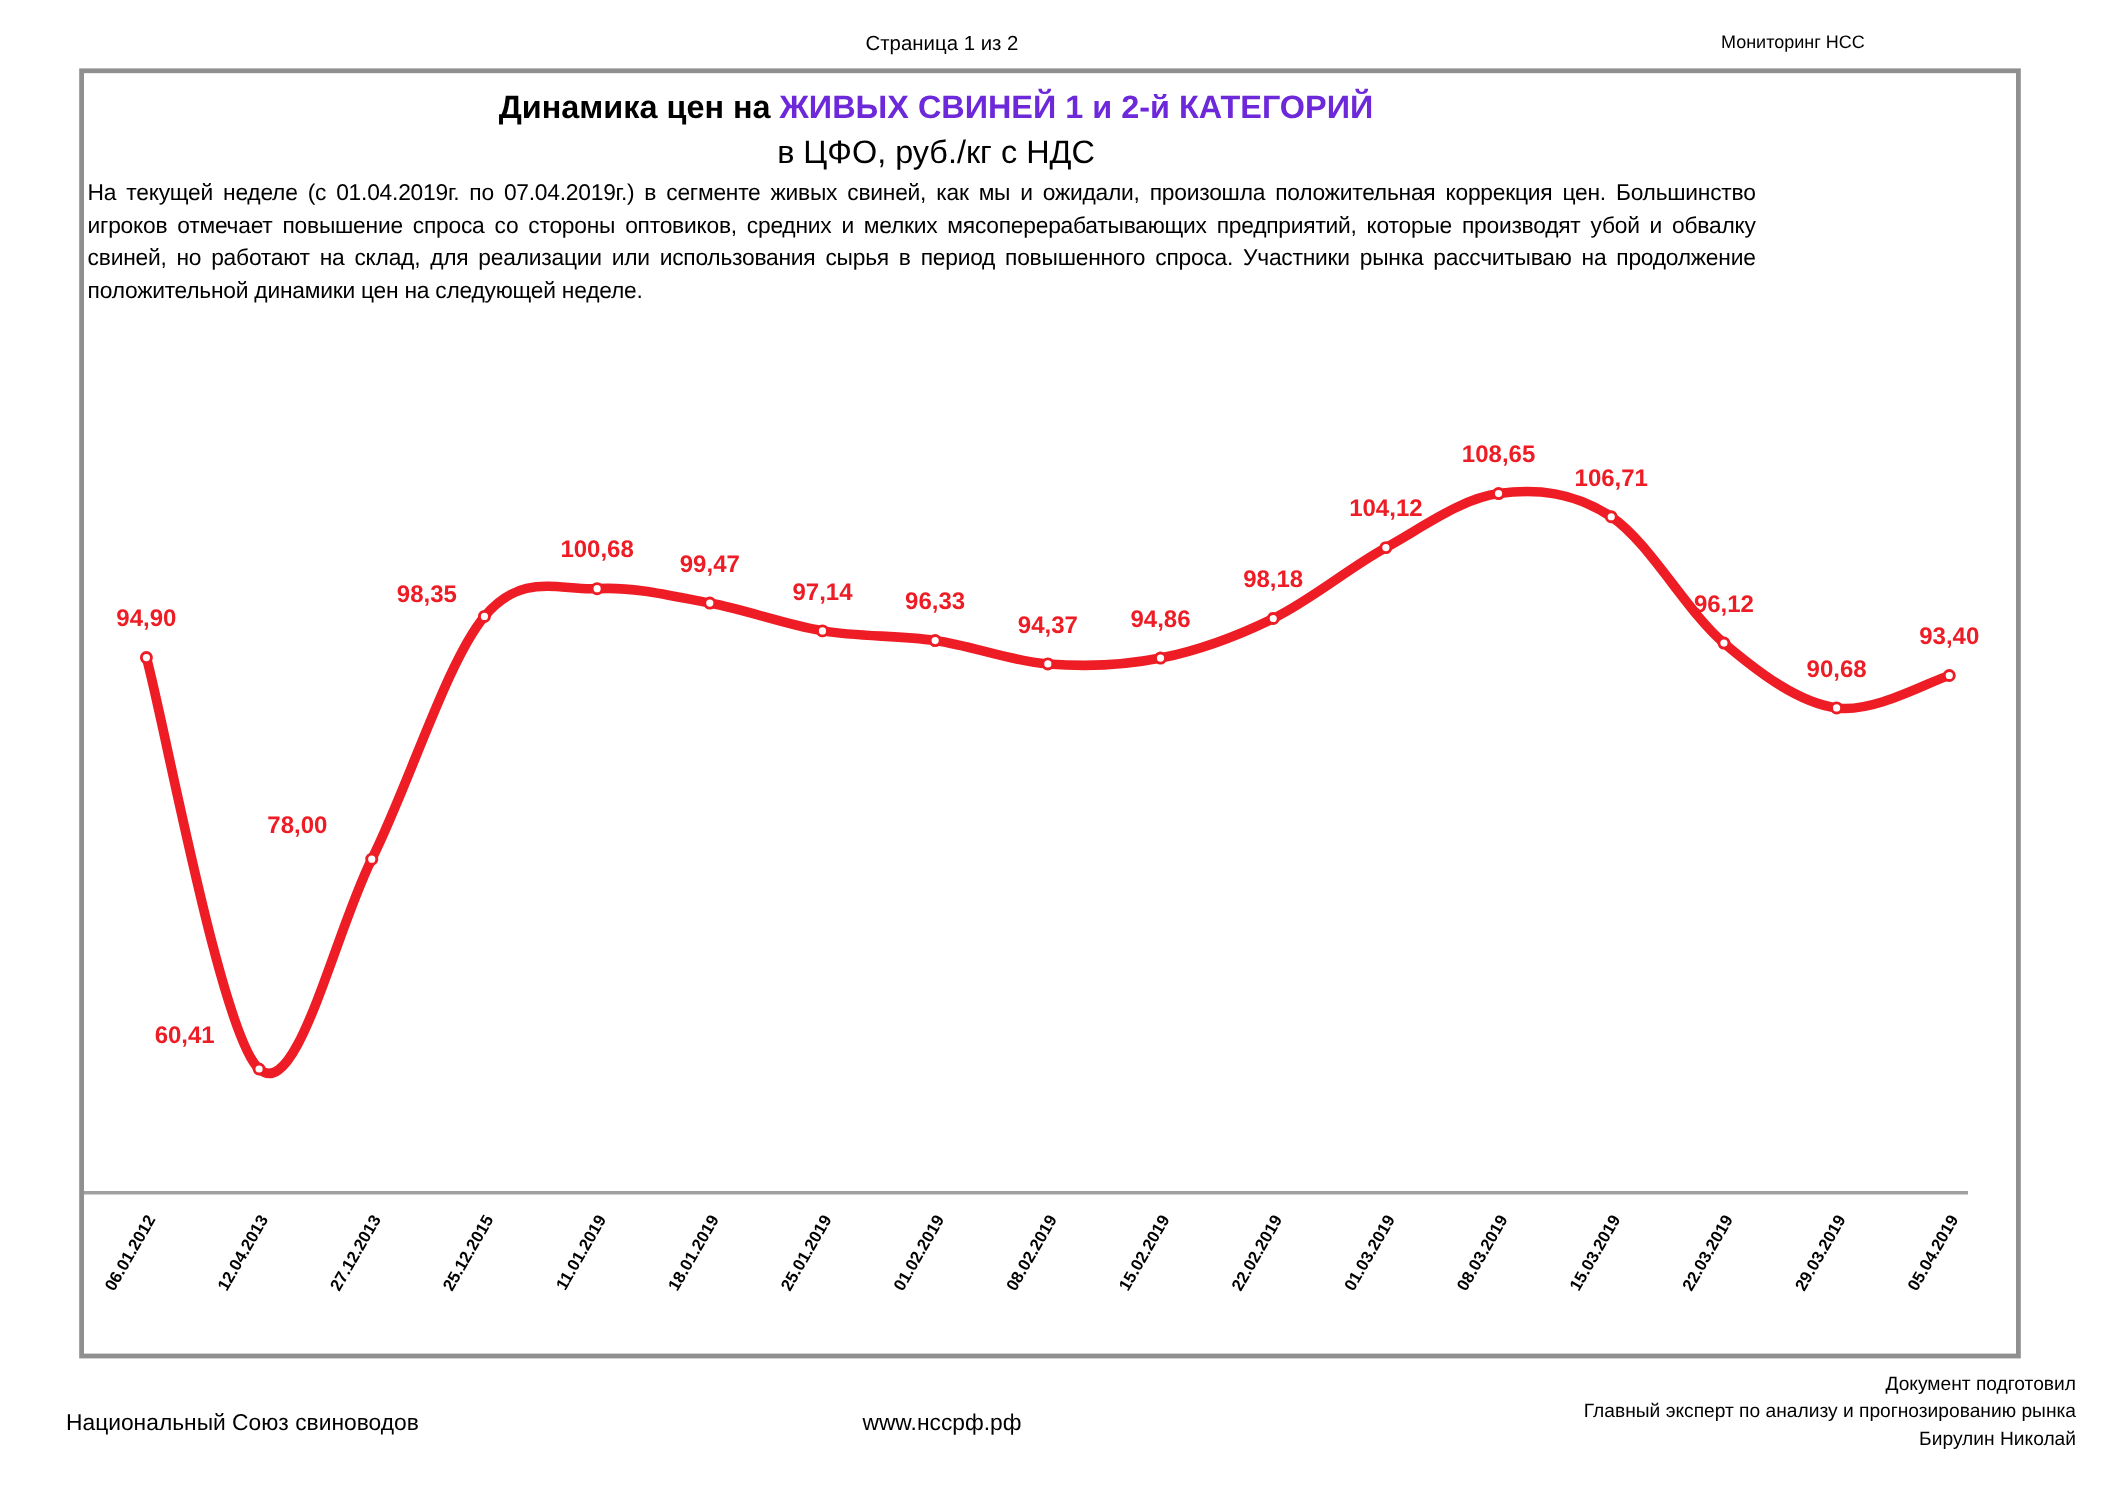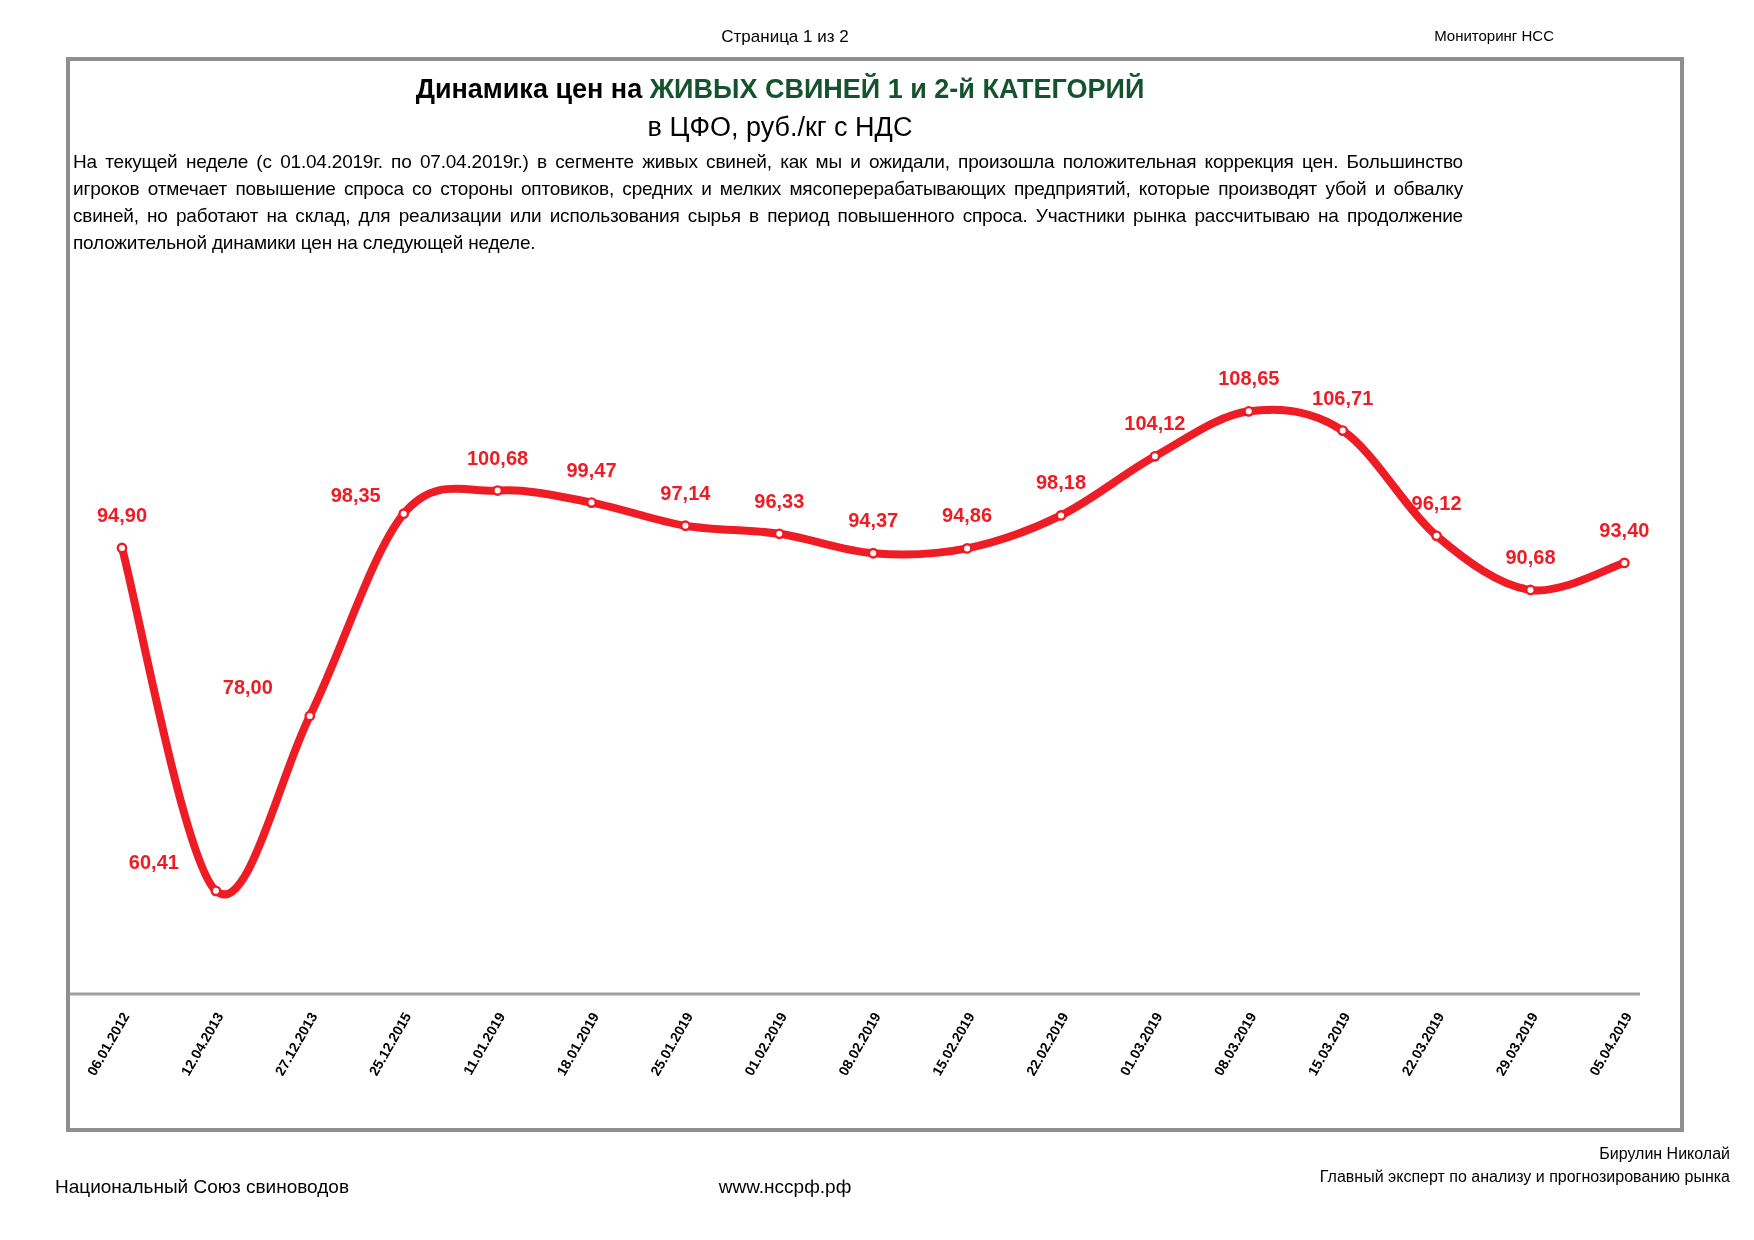--- a/index.html
+++ b/index.html
@@ -66,21 +66,21 @@
 </head>
 <body>
 
 <div class="page">
 
   <div class="hdr-center">Страница 1 из 2</div>
   <div class="hdr-right">Мониторинг НСС</div>
 
   <div class="sheet"></div>
 
-  <div class="title-line1"><span>Динамика цен на </span><span id="title-highlight" style="color: #14532d;">ЖИВЫХ СВИНЕЙ 1 и 2-й КАТЕГОРИЙ</span></div>
+  <div class="title-line1"><span>Динамика цен на </span><span id="title-highlight" style="color: #6d28d9;">ЖИВЫХ СВИНЕЙ 1 и 2-й КАТЕГОРИЙ</span></div>
   <div class="title-line2">в ЦФО, руб./кг с НДС</div>
 
   <div class="summary">На текущей неделе (с 01.04.2019г. по 07.04.2019г.) в сегменте живых свиней, как мы и ожидали, произошла положительная коррекция цен. Большинство игроков отмечает повышение спроса со стороны оптовиков, средних и мелких мясоперерабатывающих предприятий, которые производят убой и обвалку свиней, но работают на склад, для реализации или использования сырья в период повышенного спроса. Участники рынка рассчитываю на продолжение положительной динамики цен на следующей неделе.</div>
 
   <svg class="chart" id="chart" width="1754" height="1240" viewBox="0 0 1754 1240">
     <line id="xaxis" x1="70" y1="994" x2="1640" y2="994" stroke-width="3" stroke="#a0a0a0"></line>
     <g id="curve-group">
         <path d="M122 548C137.65 605.1384333333333,184.6 862.8329333333334,215.9 890.8306C247.20000000000002 918.8282666666667,278.5 778.8399333333334,309.8 715.9860000000001C341.1 653.1320666666668,372.40000000000003 551.2802000000001,403.70000000000005 513.7070000000001C435.00000000000006 476.13380000000006,466.3 492.4022666666666,497.6 490.54679999999996C528.9 488.6913333333333,560.2 496.7096000000001,591.5 502.5742000000001C622.8 508.43880000000007,654.1000000000001 520.5324666666667,685.4000000000001 525.7344C716.7 530.9363333333334,748.0000000000001 529.1968333333334,779.3000000000001 533.7858000000001C810.6 538.3747666666668,841.9000000000001 550.8329,873.2 553.2682C904.5 555.7035,935.8000000000001 554.7095,967.1 548.3976C998.4 542.0857,1029.7 530.7375333333333,1061 515.3968C1092.3 500.05606666666665,1123.6000000000001 473.6985,1154.9 456.3532C1186.2 439.0079,1217.5000000000002 415.6157666666667,1248.8000000000002 411.32500000000005C1280.1000000000001 407.0342333333334,1311.4 409.8505666666668,1342.7 430.60860000000014C1374 451.3666333333335,1405.3000000000002 509.31683333333336,1436.6000000000001 535.8732C1467.9 562.4295666666667,1499.2 585.4406666666666,1530.5 589.9467999999999C1561.8 594.4529333333332,1608.75 567.4161333333333,1624.4 562.91" fill="none" stroke="#ee1c25" stroke-width="8" stroke-linecap="round" stroke-linejoin="round"></path>
       </g>
     <g id="marker-group">
@@ -139,17 +139,18 @@
         <text x="1444.6000000000001" y="1016" class="xlabel" transform="rotate(-60 1444.6000000000001 1016)">22.03.2019</text>
         <text x="1538.5" y="1016" class="xlabel" transform="rotate(-60 1538.5 1016)">29.03.2019</text>
         <text x="1632.4" y="1016" class="xlabel" transform="rotate(-60 1632.4 1016)">05.04.2019</text>
       </g>
   </svg>
 
 
   <div class="footer-left">Национальный Союз свиноводов</div>
   <div class="footer-center">www.нссрф.рф</div>
   <div class="footer-right">
+    <div>Документ подготовил</div>
+    <div>Главный эксперт по анализу и прогнозированию рынка</div>
     <div>Бирулин Николай</div>
-    <div>Главный эксперт по анализу и прогнозированию рынка</div>
   </div>
 
 </div>
 
 </body></html>

